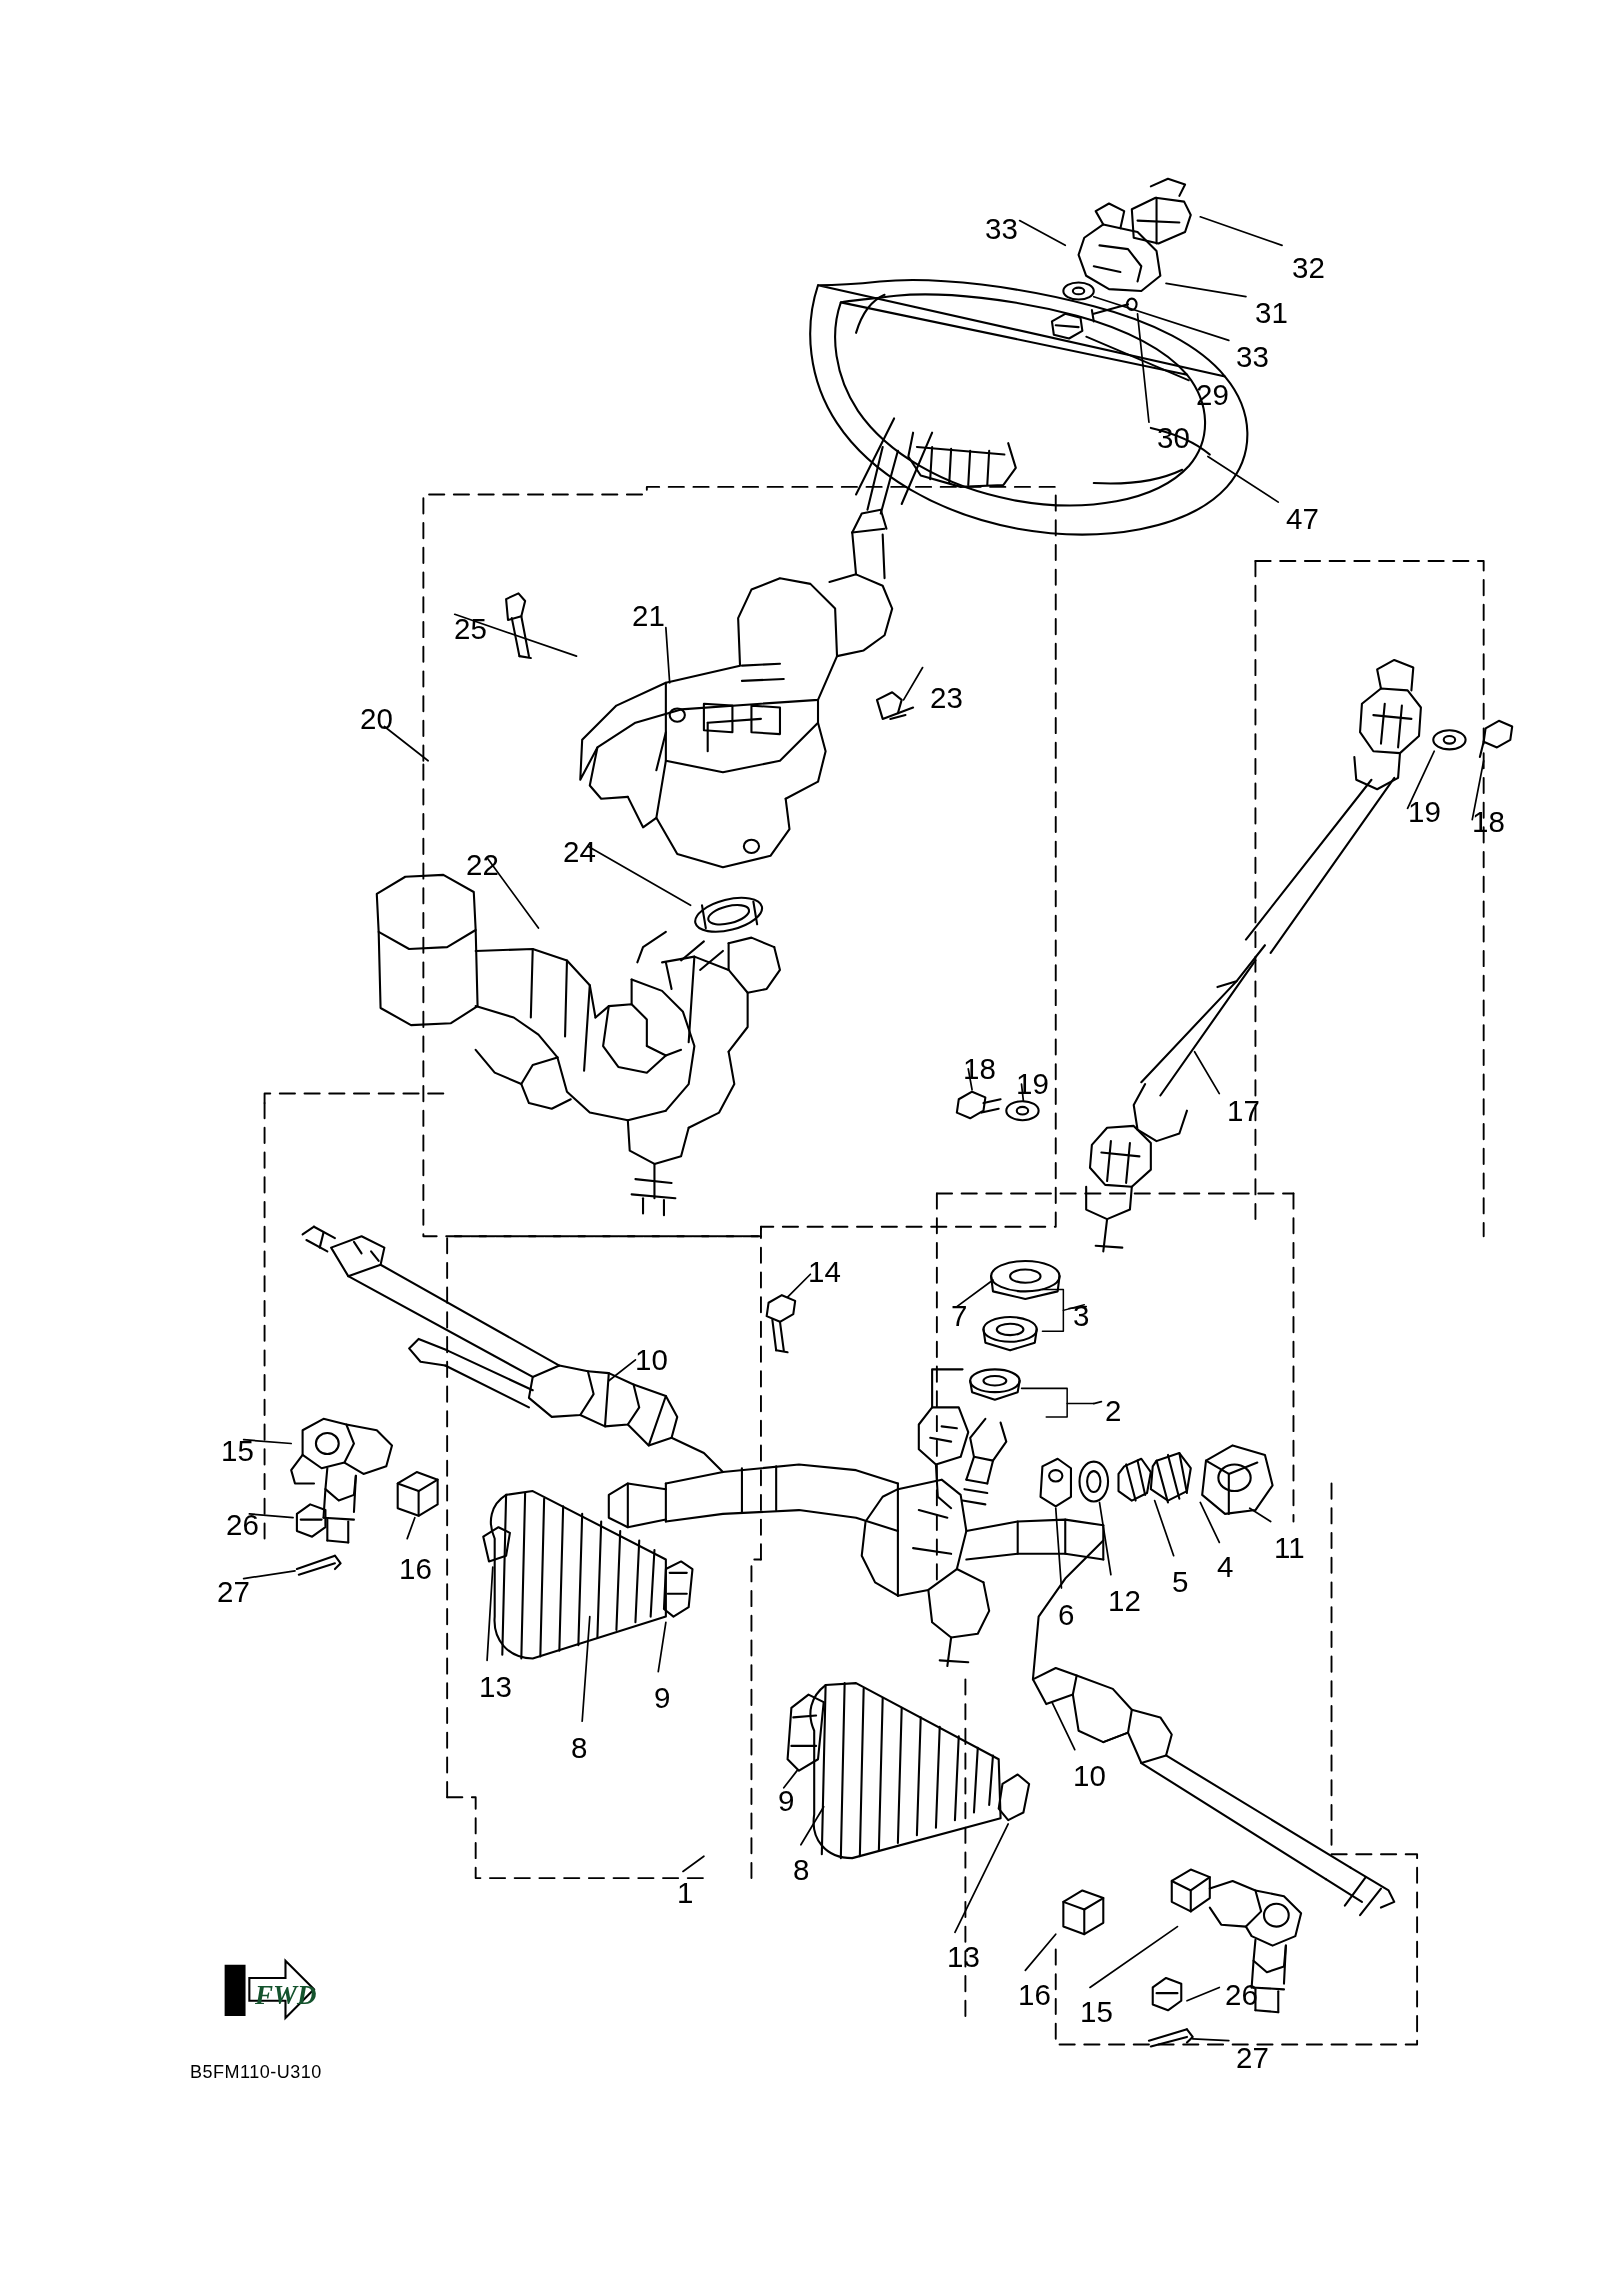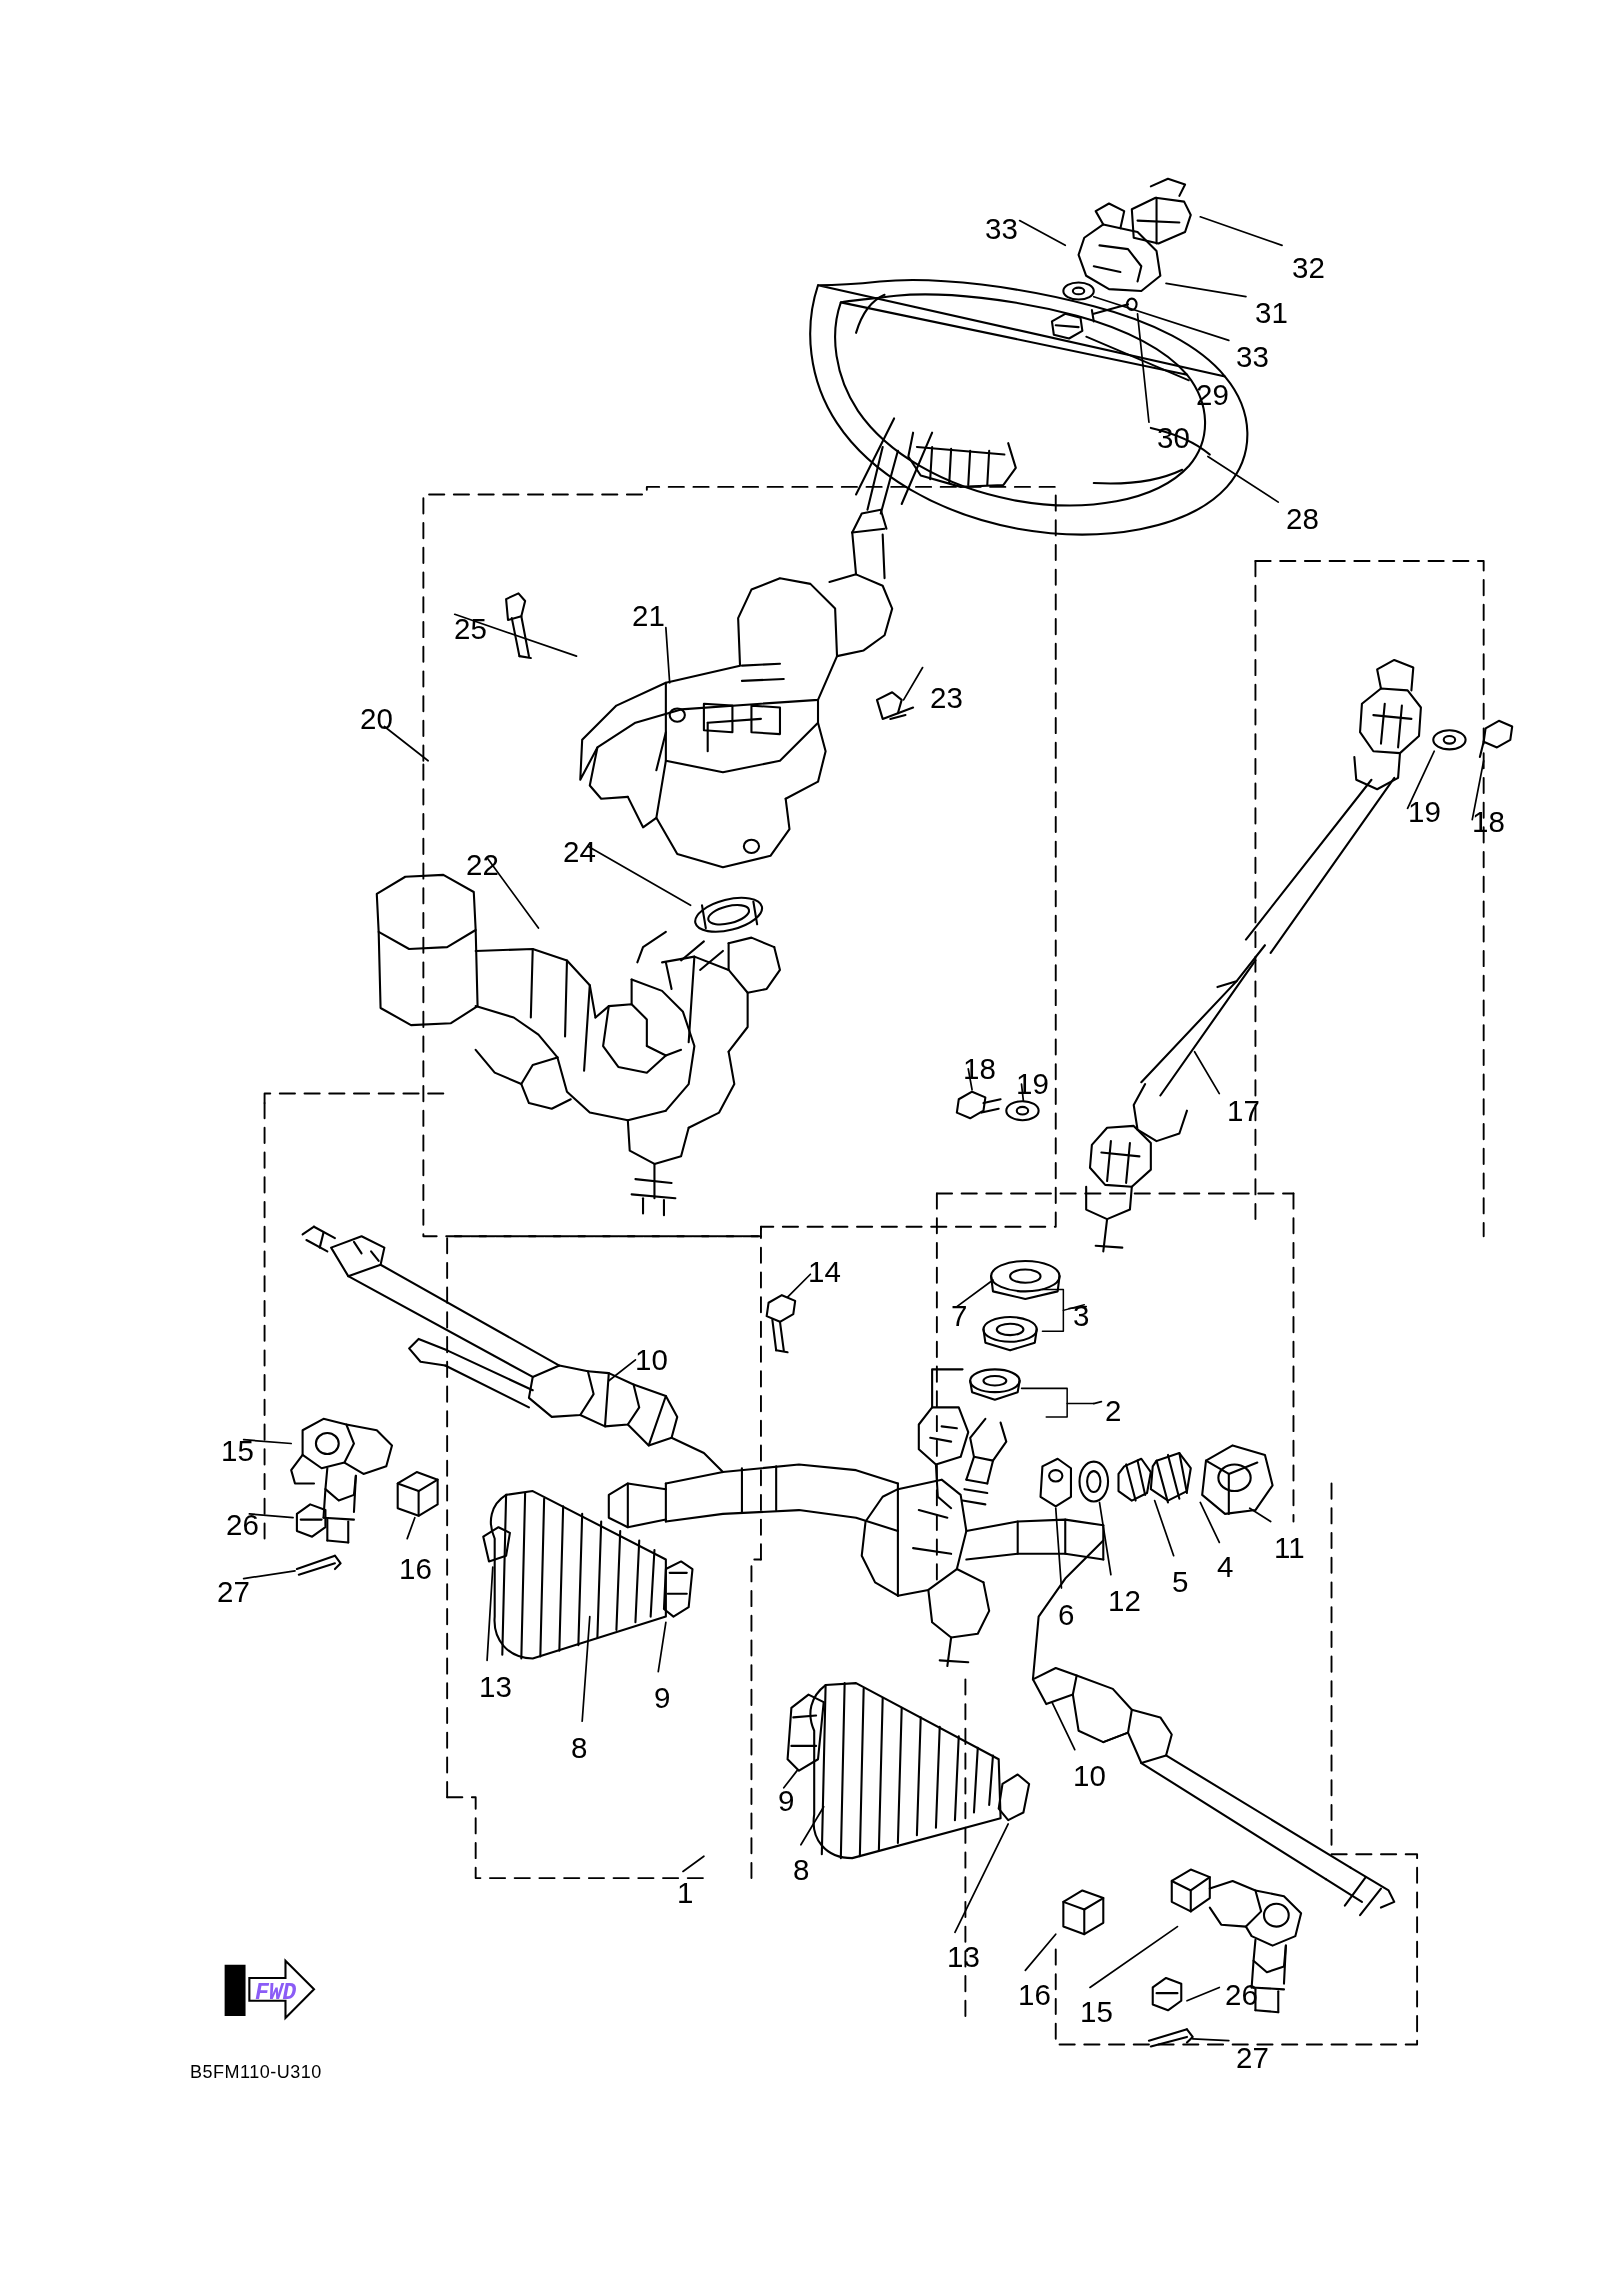--- a/index.html
+++ b/index.html
@@ -37,25 +37,25 @@
   .diagram-code {
     position: absolute;
     font-family: "Liberation Sans", sans-serif;
     font-size: 18px;
     letter-spacing: 0.5px;
     color: #000000;
     white-space: nowrap;
   }
   .fwd-label {
     position: absolute;
-    font-family: Liberation Mono, monospace;
-    font-size: 23px;
+    font-family: Liberation Serif, serif;
+    font-size: 27px;
     font-weight: 700;
     font-style: italic;
-    color: #8b5cf6;
+    color: #14532d;
     white-space: nowrap;
   }
 </style>
 </head>
 <body>
 
 <div id="sheet">
 
   <svg id="artwork" viewBox="0 0 1700 2405" xmlns="http://www.w3.org/2000/svg">
     <g fill="none" stroke="#000000" stroke-width="2.2" stroke-linejoin="round" stroke-linecap="round">
@@ -558,21 +558,21 @@
   <div class="fwd-label" style="left:255px; top:1980px;">FWD</div>
 
   <div class="diagram-code" style="left:190px; top:2062px;">B5FM110-U310</div>
 
   <div class="callout" style="left:985px; top:214px;">33</div>
   <div class="callout" style="left:1292px; top:253px;">32</div>
   <div class="callout" style="left:1255px; top:298px;">31</div>
   <div class="callout" style="left:1236px; top:342px;">33</div>
   <div class="callout" style="left:1196px; top:380px;">29</div>
   <div class="callout" style="left:1157px; top:423px;">30</div>
-  <div class="callout" style="left:1286px; top:504px;">28</div>
+  <div class="callout" style="left:1286px; top:504px;">47</div>
   <div class="callout" style="left:422px;  top:614px;margin-left:32px;">25</div>
   <div class="callout" style="left:632px;  top:601px;">21</div>
   <div class="callout" style="left:930px;  top:666px;margin-top:17px;">23</div>
   <div class="callout" style="left:360px;  top:704px;">20</div>
   <div class="callout" style="left:1408px; top:797px;">19</div>
   <div class="callout" style="left:1472px; top:807px;">18</div>
   <div class="callout" style="left:563px;  top:837px;">24</div>
   <div class="callout" style="left:466px;  top:850px;">22</div>
   <div class="callout" style="left:963px; top:1054px;">18</div>
   <div class="callout" style="left:1016px; top:1069px;">19</div>

